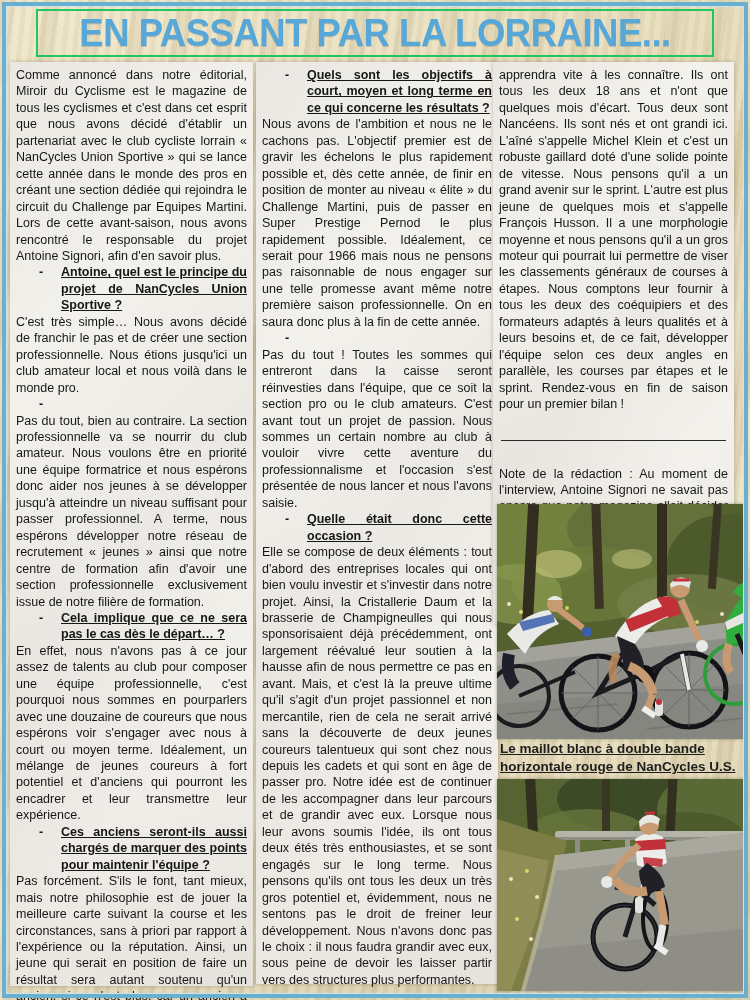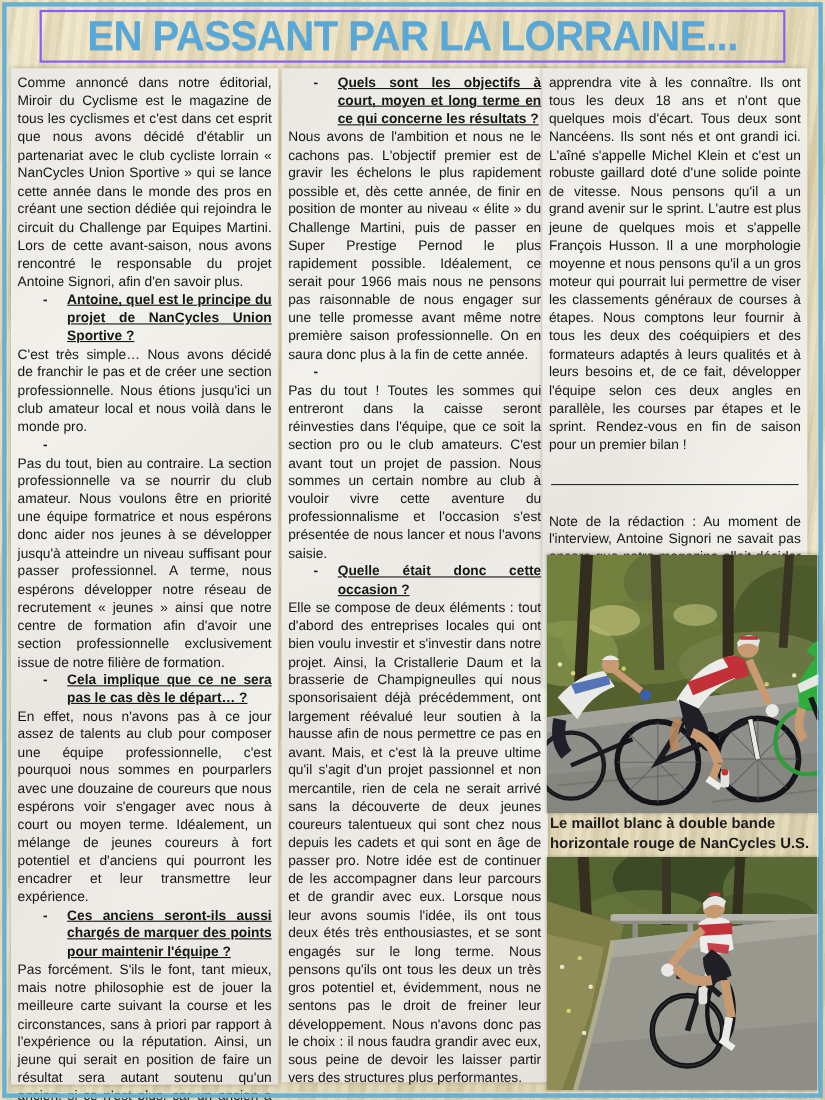--- a/index.html
+++ b/index.html
@@ -7,21 +7,21 @@
     width:750px;height:1000px;position:relative;overflow:hidden;
     font-family:"Liberation Sans","DejaVu Sans",sans-serif;
     background:
       repeating-linear-gradient(100deg, rgba(146,124,72,0.10) 0 16px, rgba(0,0,0,0) 16px 44px),
       repeating-linear-gradient(96deg, rgba(120,100,60,0.06) 0 5px, rgba(255,255,255,0.05) 5px 11px),
       linear-gradient(155deg,#f0e8cb 0%,#e3d9b6 38%,#ece3c6 62%,#d9cfab 100%);
   }
   .frame{position:absolute;inset:2px;border:4px solid #68afd0;box-shadow:inset 0 0 0 1px #cfe3ec;pointer-events:none;z-index:30;}
   .title-box{
     position:absolute;left:36px;right:36px;top:9px;height:44px;
-    border:2px solid #8b5cf6;display:flex;align-items:center;justify-content:center;z-index:5;
+    border:2px solid #22c55e;display:flex;align-items:center;justify-content:center;z-index:5;
   }
   .title-text{
     font-size:38px;font-weight:bold;color:#57a8d8;letter-spacing:-0.5px;
     transform:scaleX(0.96);white-space:nowrap;text-shadow:0 1px 0 rgba(90,90,90,0.25);
   }
   .paper{
     position:absolute;
     background:
       linear-gradient(132deg, rgba(60,55,45,0.05) 0%, rgba(0,0,0,0) 28%, rgba(60,55,45,0.045) 52%, rgba(0,0,0,0) 74%, rgba(60,55,45,0.05) 100%),
       linear-gradient(40deg, rgba(130,118,96,0.07), rgba(255,255,255,0) 45%),
@@ -36,21 +36,21 @@
   .p{margin:0;}
   .q{display:flex;font-weight:bold;margin:0;}
   .q .dash{width:22px;flex:none;text-align:left;padding-left:23px;box-sizing:content-box;}
   .q .qt{flex:1;text-align:justify;text-decoration:underline;}
   .rule{border-top:1px solid #2a2a2a;margin:27px 2px 25px 2px;height:0;}
   .photo{position:absolute;left:497px;width:248px;overflow:hidden;box-shadow:0 0 3px rgba(60,50,20,0.4);}
   .photo1{top:504px;height:235px;}
   .photo2{top:779px;height:212px;}
   .caption{
     position:absolute;left:500px;top:740px;width:243px;height:38px;
-    font-weight:bold;font-size:13.5px;line-height:18px;color:#1d1d1d;text-align:left;
+    font-weight:bold;font-size:13.5px;line-height:18px;color:#1d1d1d;text-align:left;text-decoration:underline;
   }
   svg{display:block;}
 </style>
 </head>
 <body>
 
 <div class="frame"></div>
 
 <div class="title-box">
   <div class="title-text">EN PASSANT PAR LA LORRAINE...</div>

